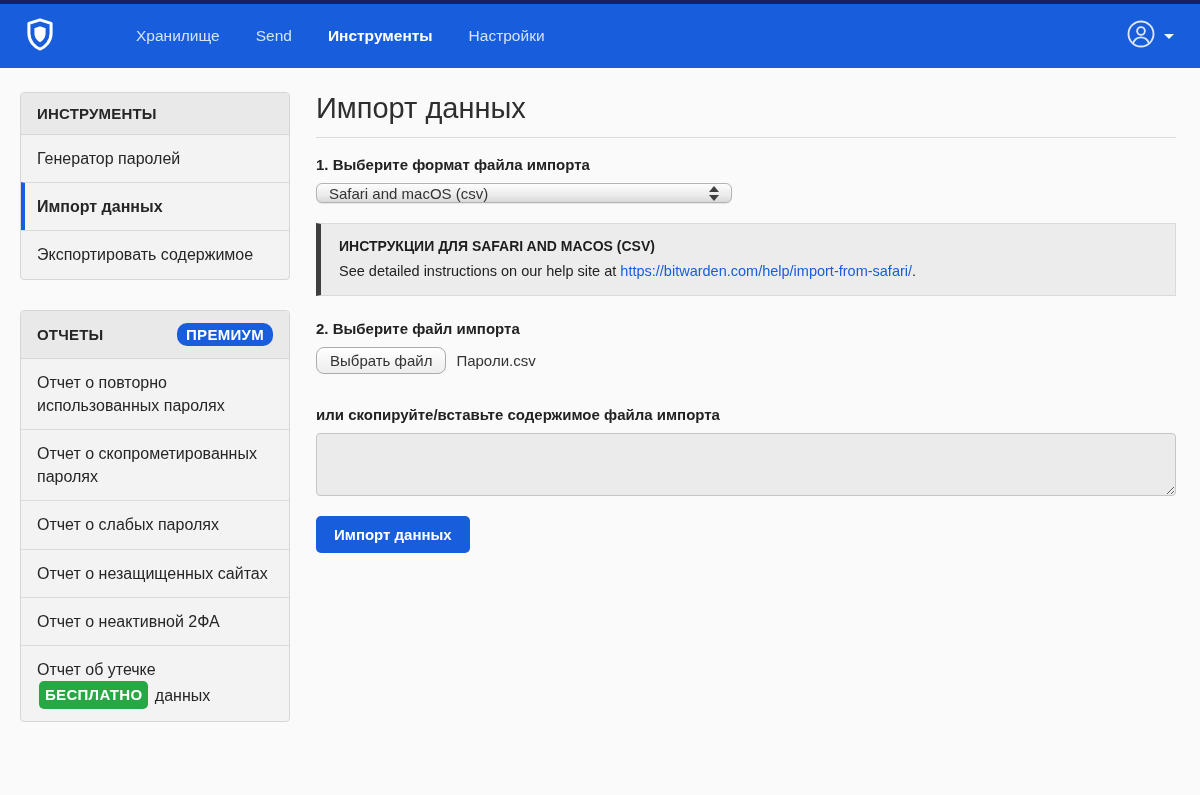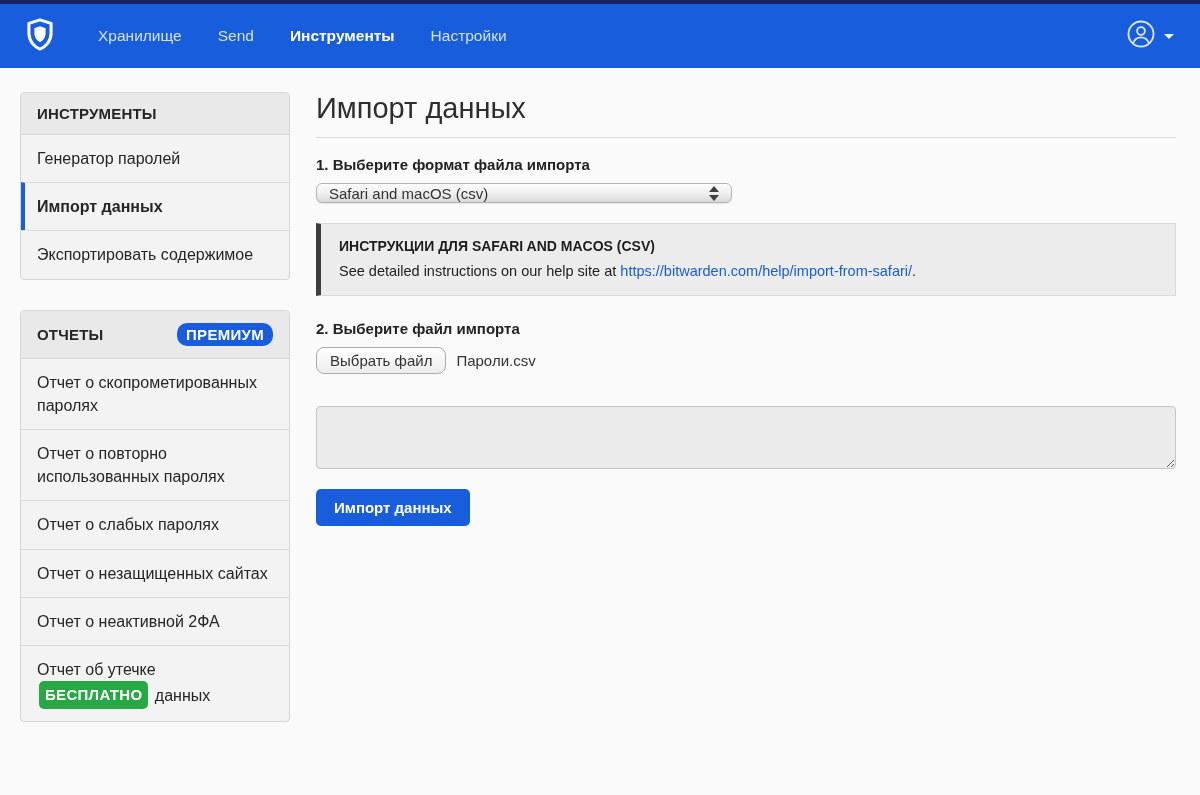--- a/index.html
+++ b/index.html
@@ -8,21 +8,21 @@
     font-family: "Liberation Sans", "DejaVu Sans", sans-serif;
     background: #fafafa;
     color: #262626;
     overflow: hidden;
   }
 
   
   .top-strip { height: 4px; background: #1a2163; }
   .navbar {
     height: 64px; background: #175DDC;
-    display: flex; align-items: center; padding: 0 26px;
+    display: flex; align-items: center; padding: 0 26px; gap: 38px;
   }
   .brand { width: 30px; height: 34px; display: flex; align-items: center; cursor: pointer; }
   .nav-links { display: flex; margin-left: 42px; gap: 36px; }
   .nav-link { color: rgba(255,255,255,.82); font-size: 15.5px; cursor: pointer; white-space: nowrap; }
   .nav-link.active { color: #fff; font-weight: bold; }
   .account { margin-left: auto; display: flex; align-items: center; gap: 8px; cursor: pointer; }
   .caret-down {
     width: 0; height: 0;
     border-left: 5px solid transparent; border-right: 5px solid transparent;
     border-top: 5px solid #fff; opacity: .95;
@@ -151,22 +151,22 @@
       <div class="card-item">Генератор паролей</div>
       <div class="card-item active">Импорт данных</div>
       <div class="card-item">Экспортировать содержимое</div>
     </section>
 
     <section class="card">
       <div class="card-header">
         <span>ОТЧЕТЫ</span>
         <span class="badge badge-premium">ПРЕМИУМ</span>
       </div>
+      <div class="card-item">Отчет о повторно использованных паролях</div>
       <div class="card-item">Отчет о скопрометированных паролях</div>
-      <div class="card-item">Отчет о повторно использованных паролях</div>
       <div class="card-item">Отчет о слабых паролях</div>
       <div class="card-item">Отчет о незащищенных сайтах</div>
       <div class="card-item">Отчет о неактивной 2ФА</div>
       <div class="card-item">
         <span>Отчет об утечке</span>
         <span class="badge badge-free">БЕСПЛАТНО</span>
         <span>данных</span>
       </div>
     </section>
 
@@ -191,20 +191,21 @@
       <div class="callout-body"><span>See detailed instructions on our help site at </span><a class="callout-link">https://bitwarden.com/help/import-from-safari/</a><span>.</span></div>
     </div>
 
     <div class="section-label">2. Выберите файл импорта</div>
 
     <div class="file-row">
       <button class="file-button">Выбрать файл</button>
       <span class="file-name">Пароли.csv</span>
     </div>
 
+    <div class="section-label">или скопируйте/вставьте содержимое файла импорта</div>
 
     <textarea class="paste-textarea" style=""></textarea>
 
     <button class="submit-button">Импорт данных</button>
 
   </main>
 
 </div>
 
 </body></html>

